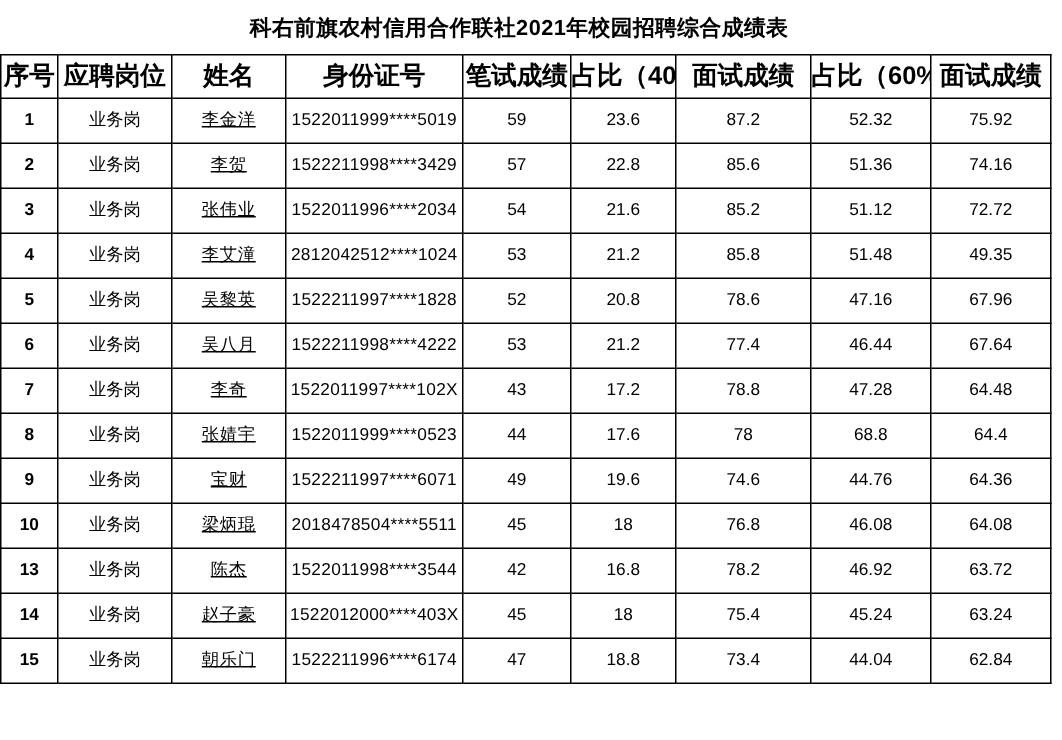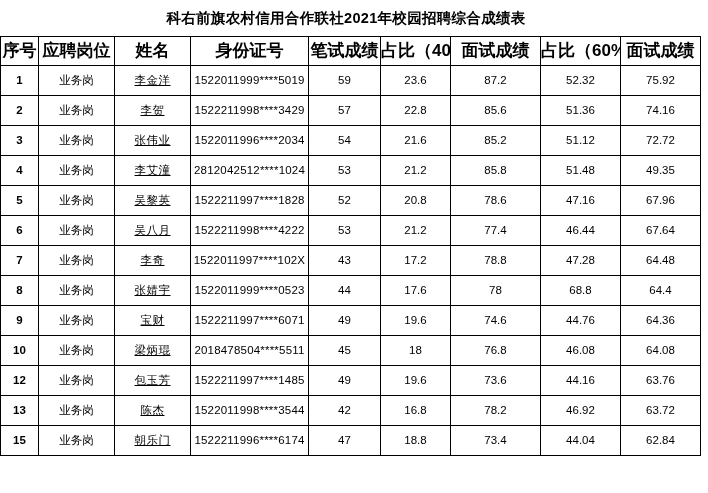--- a/index.html
+++ b/index.html
@@ -212,42 +212,42 @@
         <td>业务岗</td>
         <td class="col-name">梁炳琨</td>
         <td class="col-id">2018478504****5511</td>
         <td>45</td>
         <td>18</td>
         <td>76.8</td>
         <td>46.08</td>
         <td>64.08</td>
       </tr>
       <tr>
-        <td class="col-rank">12</td>
-        <td>业务岗</td>
-        <td class="col-name">包玉芳</td>
-        <td class="col-id">1522211997****1485</td>
-        <td>49</td>
-        <td>19.6</td>
-        <td>73.6</td>
-        <td>44.16</td>
-        <td>63.76</td>
-      </tr>
-      <tr>
         <td class="col-rank">13</td>
         <td>业务岗</td>
         <td class="col-name">陈杰</td>
         <td class="col-id">1522011998****3544</td>
         <td>42</td>
         <td>16.8</td>
         <td>78.2</td>
         <td>46.92</td>
         <td>63.72</td>
       </tr>
       <tr>
+        <td class="col-rank">14</td>
+        <td>业务岗</td>
+        <td class="col-name">赵子豪</td>
+        <td class="col-id">1522012000****403X</td>
+        <td>45</td>
+        <td>18</td>
+        <td>75.4</td>
+        <td>45.24</td>
+        <td>63.24</td>
+      </tr>
+      <tr>
         <td class="col-rank">15</td>
         <td>业务岗</td>
         <td class="col-name">朝乐门</td>
         <td class="col-id">1522211996****6174</td>
         <td>47</td>
         <td>18.8</td>
         <td>73.4</td>
         <td>44.04</td>
         <td>62.84</td>
       </tr>

